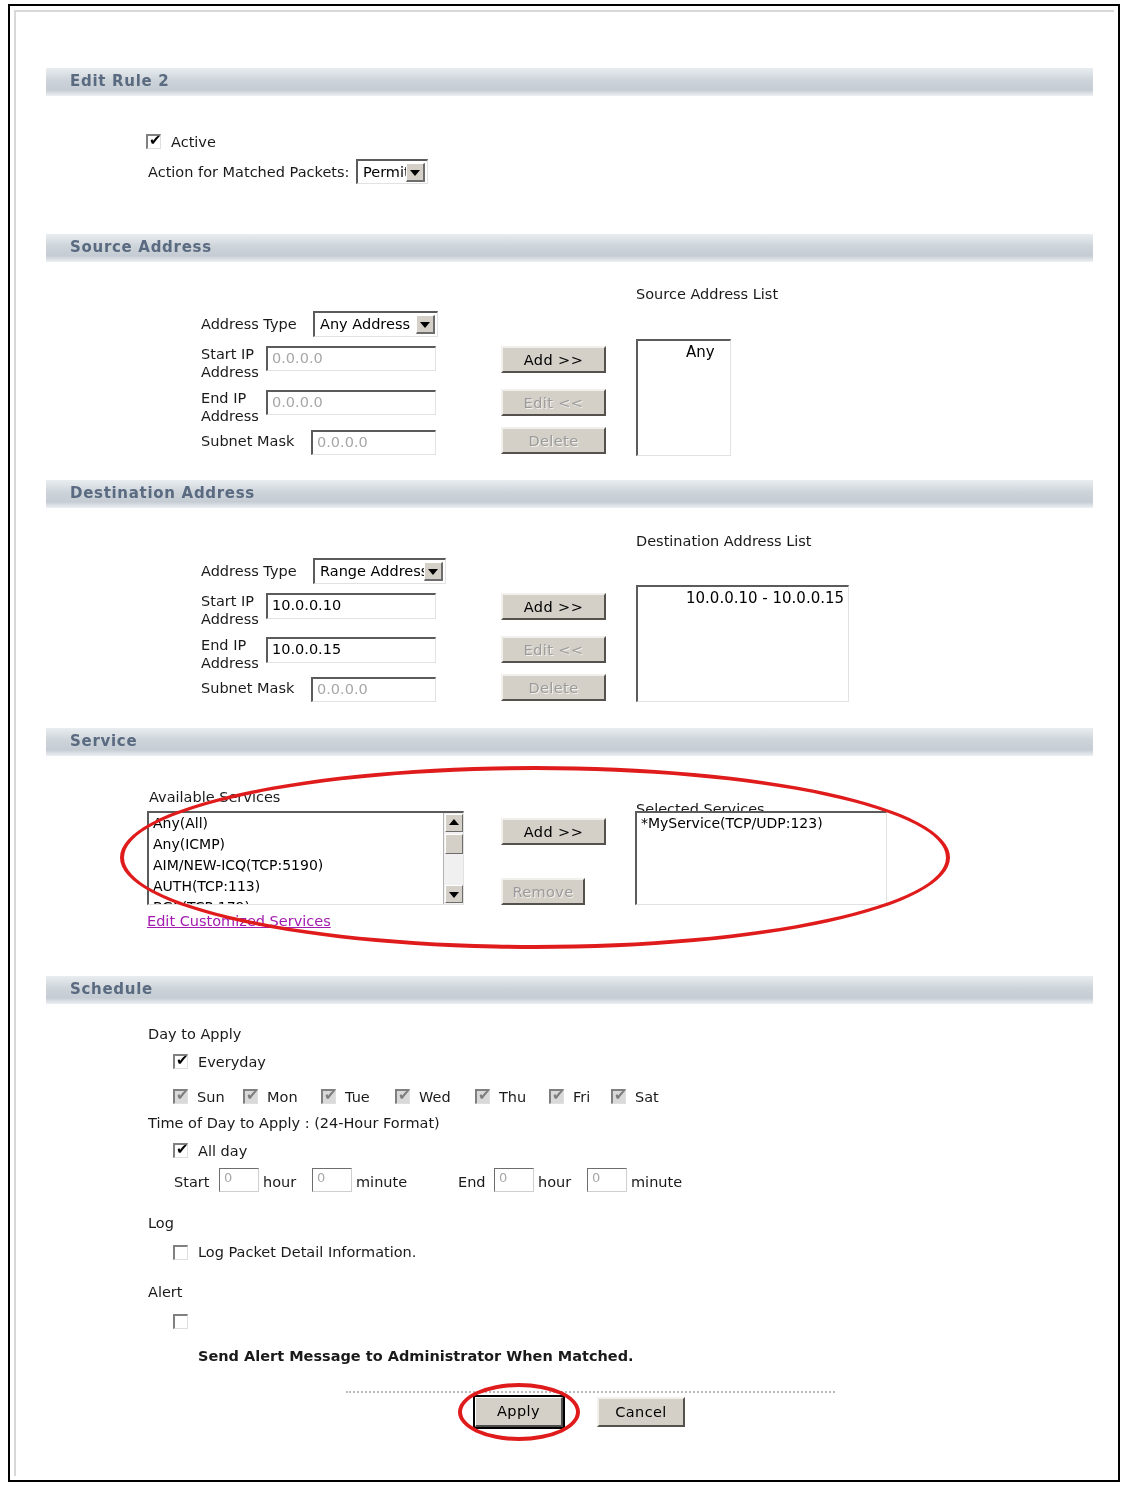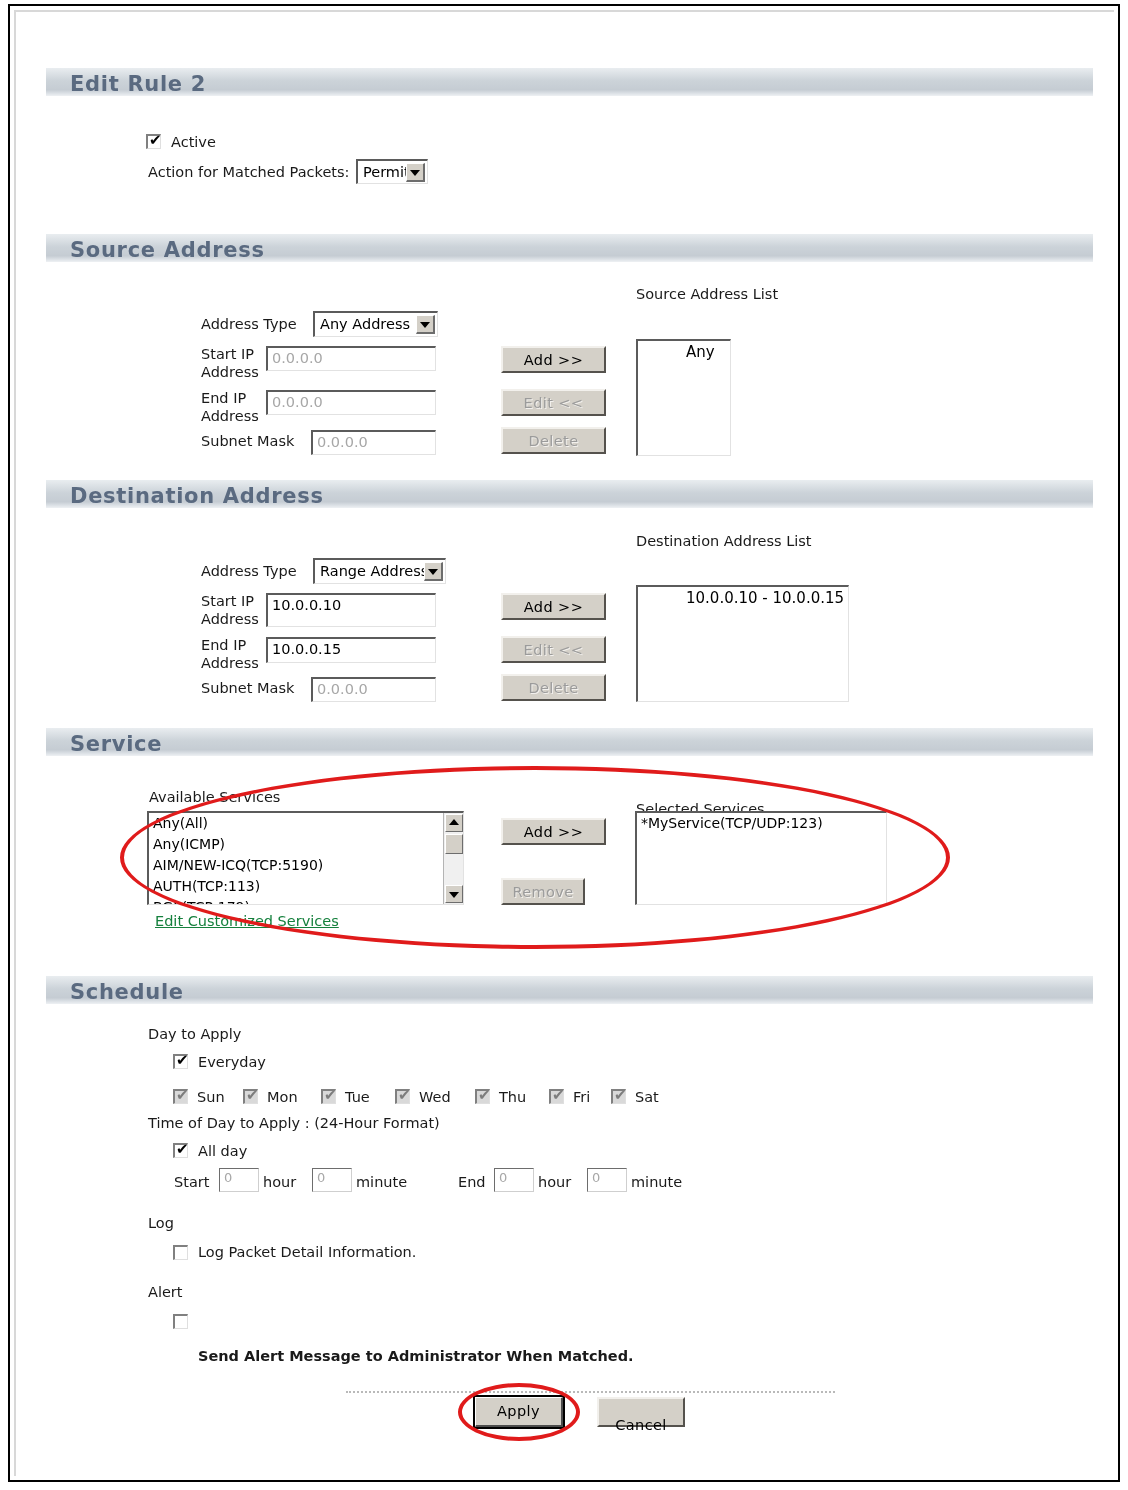--- a/index.html
+++ b/index.html
@@ -54,21 +54,21 @@
     left: 30px;
     width: 1047px;
     height: 28px;
     background: linear-gradient(to bottom, #e9edf0 0%, #ccd3d9 45%, #c5ccd3 78%, #eef1f4 100%);
     box-sizing: border-box;
   }
   .sec-bar .sec-title {
     position: absolute;
     left: 24px;
     top: 4px;
-    font-size: 21px;
+    font-size: 15px;
     font-weight: bold;
     color: #5a6a80;
     letter-spacing: 0.7px;
     white-space: nowrap;
     text-align: right;
   }
 
   
   .txt {
     position: absolute;
@@ -263,25 +263,24 @@
     border-left: 1px solid #ffffff;
     border-right: 1px solid #6d6d6d;
     border-bottom: 1px solid #6d6d6d;
     box-sizing: border-box;
   }
 
   
   .link {
     position: absolute;
     font-size: 14.5px;
-    color: #15803d;
+    color: #a21caf;
     text-decoration: underline;
     white-space: nowrap;
     cursor: pointer;
-    margin-left: 8px;
   }
 
   
   .dotted-div {
     position: absolute;
     height: 0;
     border-top: 2px dotted #b9b9b9;
   }
 
   
@@ -360,21 +359,21 @@
   <span class="txt" style="left:185px; top:551px;">Address Type</span>
   <div class="sel" style="left:297px; top:546px; width:133px; height:26px;">
     <span class="sel-val">Range Address</span>
     <span class="arrow-btn">
             <span class="arrow-dn"></span>
           </span>
   </div>
 
   <span class="txt" style="left:185px; top:581px;">Start IP</span>
   <span class="txt" style="left:185px; top:599px;">Address</span>
-  <div class="inp" style="left:250px; top:581px; width:170px; height:34px;">10.0.0.10</div>
+  <div class="inp" style="left:250px; top:581px; width:170px; height:26px;">10.0.0.10</div>
 
   <span class="txt" style="left:185px; top:625px;">End IP</span>
   <span class="txt" style="left:185px; top:643px;">Address</span>
   <div class="inp" style="left:250px; top:625px; width:170px; height:26px;">10.0.0.15</div>
 
   <span class="txt" style="left:185px; top:668px;">Subnet Mask</span>
   <div class="inp dis" style="left:295px; top:665px; width:125px; height:25px;">0.0.0.0</div>
 
   <div class="btn" style="left:485px; top:581px; width:105px; height:27px;">Add &gt;&gt;</div>
   <div class="btn dis" style="left:485px; top:624px; width:105px; height:27px;">Edit &lt;&lt;</div>
@@ -481,19 +480,19 @@
   <div class="cb" style="left:157px; top:1233px;"></div>
   <span class="txt" style="left:182px; top:1232px;">Log Packet Detail Information.</span>
 
   <span class="txt" style="left:132px; top:1272px;">Alert</span>
   <div class="cb" style="left:157px; top:1302px;"></div>
   <span class="txt" style="left:182px; top:1336px;font-weight:bold;">Send Alert Message to Administrator When Matched.</span>
 
   <div class="dotted-div" style="left:330px; top:1379px; width:489px;"></div>
 
   <div class="btn outline2" style="left:459px; top:1385px; width:88px; height:30px; padding-top:6px;">Apply</div>
-  <div class="btn" style="left:581px; top:1385px; width:88px; height:30px; padding-top:19px;">Cancel</div>
+  <div class="btn" style="left:581px; top:1385px; width:88px; height:30px; padding-top:6px;">Cancel</div>
 
   <div class="ellipse" style="left:442px; top:1371px; width:122px; height:58px;"></div>
 
 </div>
 </div>
 </div>
 
 </body></html>

